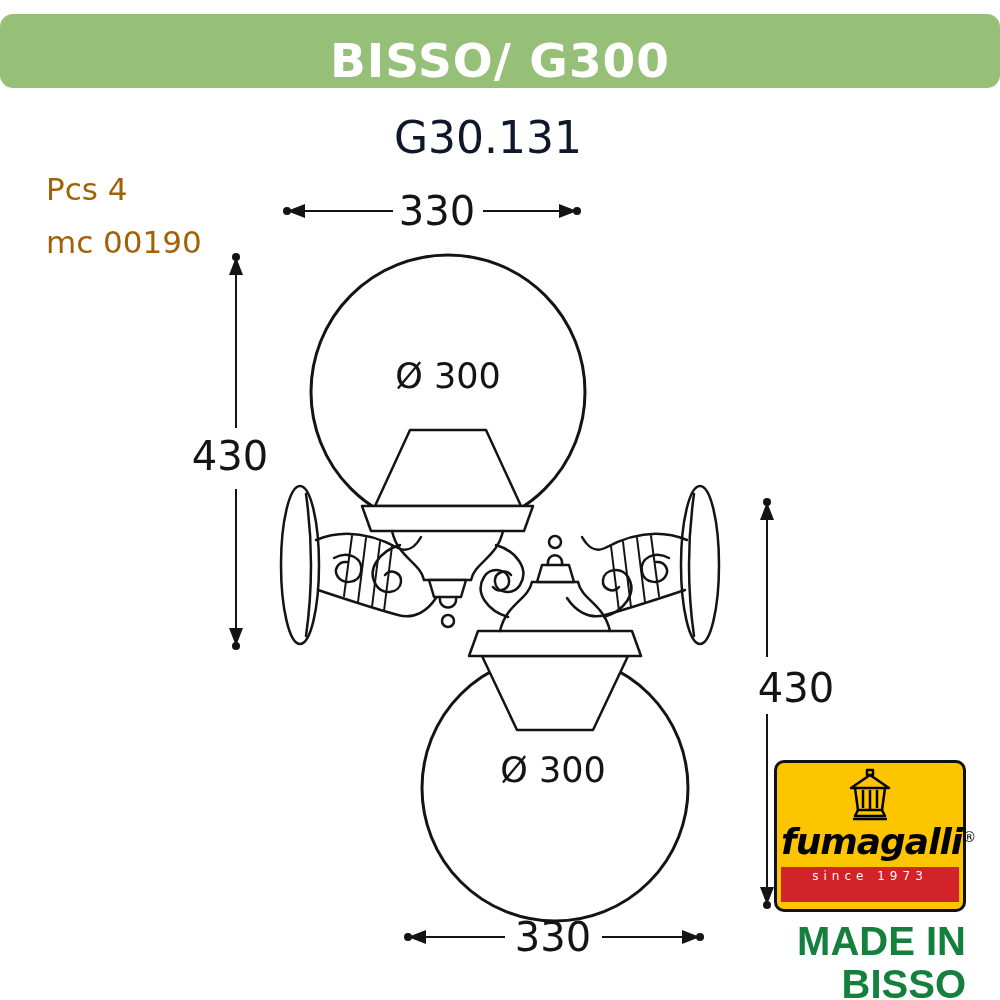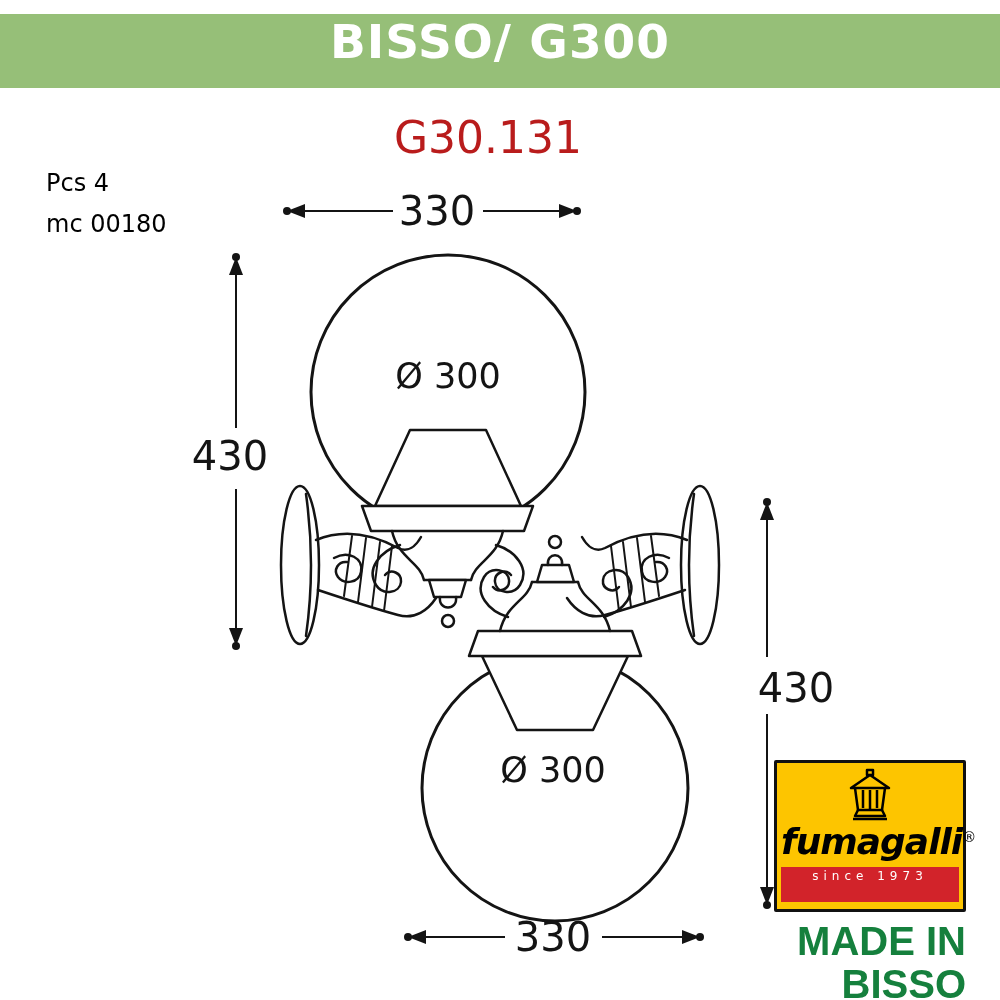--- a/index.html
+++ b/index.html
@@ -1,37 +1,37 @@
 <!DOCTYPE html>
 <html><head>
 <meta charset="utf-8">
 <style>
   html,body{margin:0;padding:0;background:#fff;}
   .page{position:relative;width:1000px;height:1000px;background:#fff;overflow:hidden;
         font-family:"DejaVu Sans","Liberation Sans",sans-serif;color:#141414;}
 
   .topbar{position:absolute;top:14px;left:0;right:0;height:74px;background:#96bf78;
-          display:flex;align-items:flex-start;justify-content:center;}
+          display:flex;align-items:flex-end;justify-content:center;border-radius:13px;}
   .topbar span{color:#fff;font-size:47px;font-weight:bold;letter-spacing:1px;}
 
   .model{position:absolute;top:112px;left:348px;width:280px;text-align:center;
-         font-size:44px;color:#b91c1c;}
+         font-size:44px;color:#0f172a;}
 
-  .specs{position:absolute;top:163px;left:46px;font-size:24px;line-height:1.72;color:#000000;}
+  .specs{position:absolute;top:163px;left:46px;font-size:31px;line-height:1.72;color:#a16207;}
 
   .drawing{position:absolute;left:0;top:0;}
   .ln{stroke:#141414;stroke-width:2.5;fill:none;stroke-linecap:round;stroke-linejoin:round;}
   .fw{fill:#fff;}
   .dim{stroke:#141414;stroke-width:2;fill:none;}
   .dot{fill:#141414;stroke:none;}
   text.dimlbl{font-size:40px;fill:#141414;font-family:"DejaVu Sans",sans-serif;}
   text.dialbl{font-size:35px;fill:#141414;font-family:"DejaVu Sans",sans-serif;}
 
   .logo{position:absolute;left:774px;top:760px;width:192px;text-align:center;}
-  .logo-box{background:#fdc500;border:3px solid #111;border-radius:2px;padding:5px 4px 7px;}
+  .logo-box{background:#fdc500;border:3px solid #111;border-radius:10px;padding:5px 4px 7px;}
   .lantern{display:block;margin:0 auto;}
   .brand{font-size:36px;font-weight:bold;font-style:italic;color:#000;line-height:1;
          letter-spacing:-1px;white-space:nowrap;}
   .brand sup{font-size:14px;font-style:normal;font-weight:normal;vertical-align:12px;letter-spacing:0;}
   .since{background:#d2232a;color:#fff;font-size:12px;letter-spacing:5px;padding:2px 0 19px;
          margin-top:7px;white-space:nowrap;}
   .made{font-size:40px;font-weight:bold;color:#15803d;line-height:1.08;margin-top:8px;
         font-family:"Liberation Sans","DejaVu Sans",sans-serif;text-align:right;}
 </style>
 </head>
@@ -40,21 +40,21 @@
 <div class="page">
 
   <header class="topbar">
     <span>BISSO/ G300</span>
   </header>
 
   <div class="model">G30.131</div>
 
   <div class="specs">
     <div>Pcs 4</div>
-    <div>mc 00180</div>
+    <div>mc 00190</div>
   </div>
 
   <svg class="drawing" width="1000" height="1000" viewBox="0 0 1000 1000">
 
     <g>
       <ellipse class="ln fw" cx="300" cy="565" rx="19" ry="79"></ellipse>
       <path class="ln" d="M306 494 Q316 565 306 636"></path>
 
       <path class="ln" d="M316 540 C345 528 372 534 398 548 C408 553 416 546 421 537"></path>
       <path class="ln" d="M318 590 C348 600 372 608 398 615 C415 620 428 610 436 598"></path>

